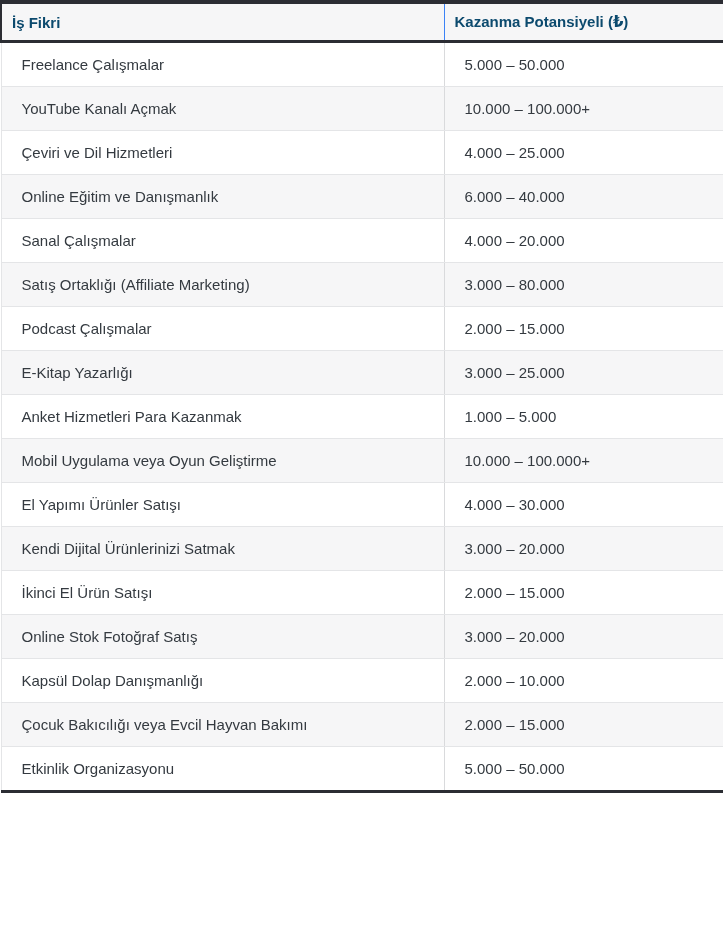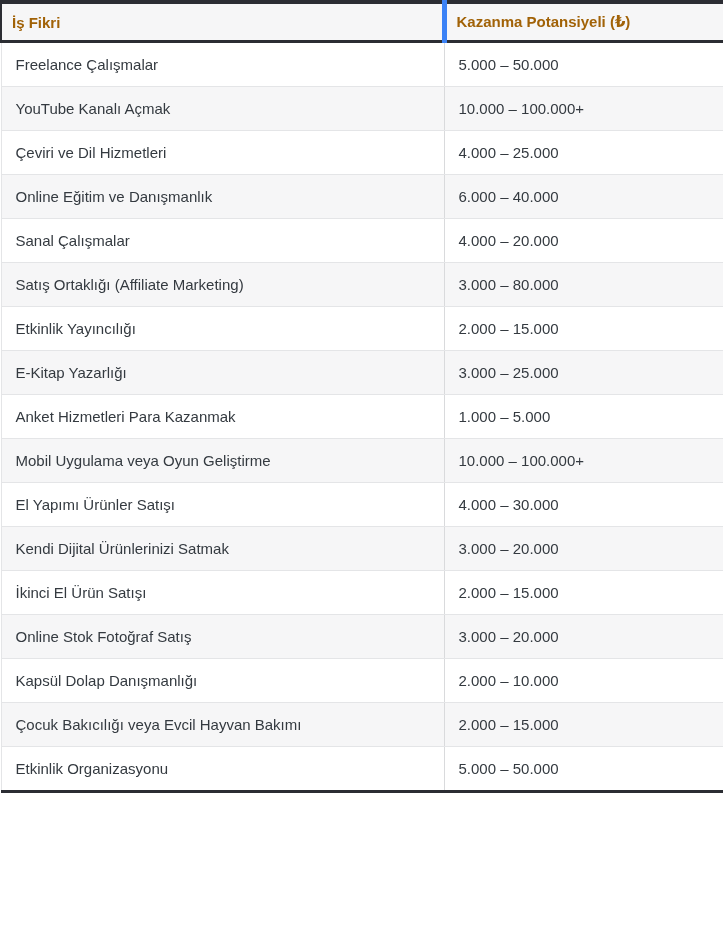--- a/index.html
+++ b/index.html
@@ -16,41 +16,41 @@
   table.biz-table {
     width: 723px;
     border-collapse: collapse;
     table-layout: fixed;
     font-size: 15px;
     color: #343a40;
   }
   
   table.biz-table thead th {
     background: #f6f6f7;
-    color: #a16207;
+    color: #0c4a6e;
     font-weight: bold;
     text-align: left;
     height: 36px;
     padding: 0 10px;
     border-top: 4px solid #2b2d33;
     border-bottom: 3px solid #2b2d33;
     white-space: nowrap;
     overflow: hidden;
   }
   table.biz-table thead th:first-child {
     border-left: 2px solid #2b2d33;
   }
   table.biz-table thead th:last-child {
-    border-left: 5px solid #3b82f6;
+    border-left: 1px solid #3b82f6;
     border-right: 2px solid #2b2d33;
   }
   
   table.biz-table tbody td {
     height: 43px;
-    padding: 0 14px;
+    padding: 0 20px;
     border-bottom: 1px solid #e4e5e7;
     vertical-align: middle;
     white-space: nowrap;
     overflow: hidden;
     margin-left: 28px;
   }
   table.biz-table tbody td:first-child {
     border-left: 1px solid #e4e5e7;
   }
   table.biz-table tbody td:last-child {
@@ -97,21 +97,21 @@
       </tr>
       <tr>
         <td>Sanal Çalışmalar</td>
         <td>4.000 – 20.000</td>
       </tr>
       <tr>
         <td>Satış Ortaklığı (Affiliate Marketing)</td>
         <td>3.000 – 80.000</td>
       </tr>
       <tr>
-        <td>Etkinlik Yayıncılığı</td>
+        <td>Podcast Çalışmalar</td>
         <td>2.000 – 15.000</td>
       </tr>
       <tr>
         <td>E-Kitap Yazarlığı</td>
         <td>3.000 – 25.000</td>
       </tr>
       <tr>
         <td>Anket Hizmetleri Para Kazanmak</td>
         <td>1.000 – 5.000</td>
       </tr>

